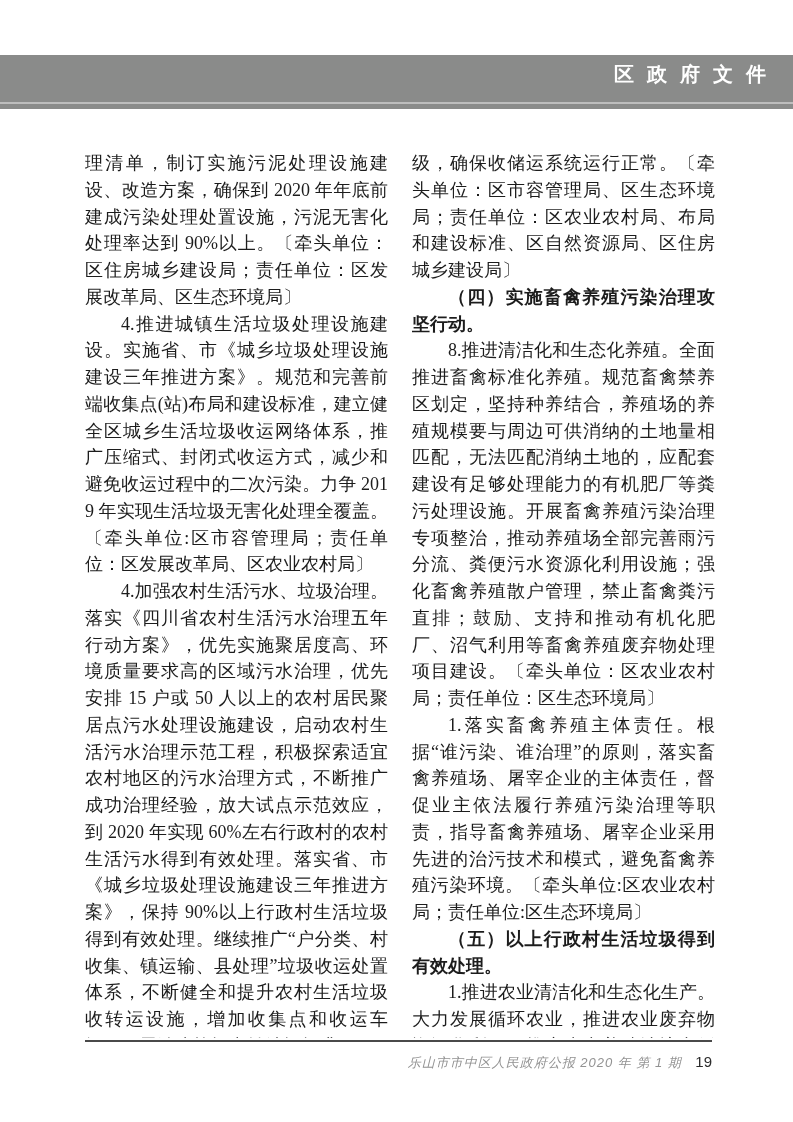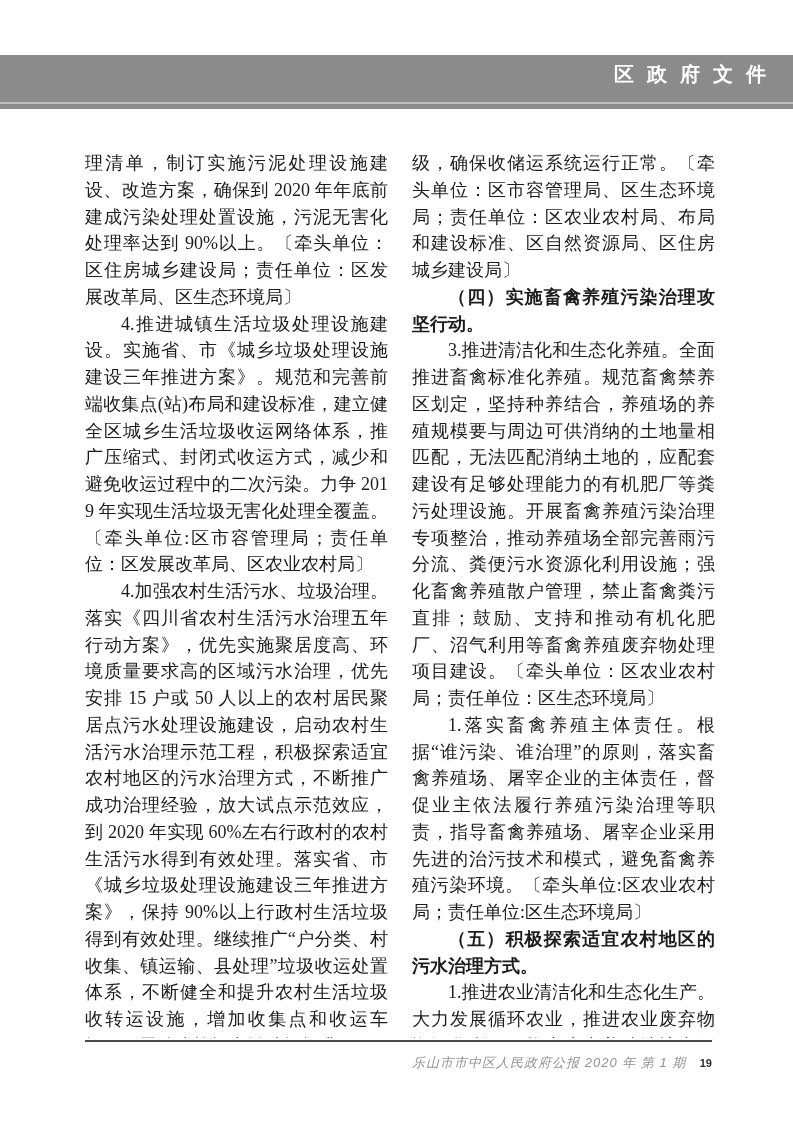--- a/index.html
+++ b/index.html
@@ -76,22 +76,22 @@
     font-family: "Liberation Sans", sans-serif;
     white-space: nowrap;
   }
   .footer-text {
     font-size: 13px;
     color: #929292;
     letter-spacing: 1px;
     font-style: italic;
   }
   .page-number {
-    font-size: 11px;
-    font-weight: bold;
+    font-size: 15px;
+    font-weight: normal;
     color: #2c2c2c;
     margin-left: 9px;
   }
 </style>
 </head>
 <body>
 
 <div class="page">
 
   <div class="banner">
@@ -102,23 +102,23 @@
 
   <div class="content">
     <div class="col">
         <p class="para">理清单，制订实施污泥处理设施建设、改造方案，确保到 2020 年年底前建成污染处理处置设施，污泥无害化处理率达到 90%以上。〔牵头单位：区住房城乡建设局；责任单位：区发展改革局、区生态环境局〕</p>
         <p class="para indent">4.推进城镇生活垃圾处理设施建设。实施省、市《城乡垃圾处理设施建设三年推进方案》。规范和完善前端收集点(站)布局和建设标准，建立健全区城乡生活垃圾收运网络体系，推广压缩式、封闭式收运方式，减少和避免收运过程中的二次污染。力争 2019 年实现生活垃圾无害化处理全覆盖。〔牵头单位:区市容管理局；责任单位：区发展改革局、区农业农村局〕</p>
         <p class="para indent">4.加强农村生活污水、垃圾治理。落实《四川省农村生活污水治理五年行动方案》，优先实施聚居度高、环境质量要求高的区域污水治理，优先安排 15 户或 50 人以上的农村居民聚居点污水处理设施建设，启动农村生活污水治理示范工程，积极探索适宜农村地区的污水治理方式，不断推广成功治理经验，放大试点示范效应，到 2020 年实现 60%左右行政村的农村生活污水得到有效处理。落实省、市《城乡垃圾处理设施建设三年推进方案》，保持 90%以上行政村生活垃圾得到有效处理。继续推广“户分类、村收集、镇运输、县处理”垃圾收运处置体系，不断健全和提升农村生活垃圾收转运设施，增加收集点和收运车辆，开展镇乡垃圾中转站提标升</p>
       </div>
     <div class="col">
         <p class="para">级，确保收储运系统运行正常。〔牵头单位：区市容管理局、区生态环境局；责任单位：区农业农村局、布局和建设标准、区自然资源局、区住房城乡建设局〕</p>
         <p class="para indent bold">（四）实施畜禽养殖污染治理攻坚行动。</p>
-        <p class="para indent">3.推进清洁化和生态化养殖。全面推进畜禽标准化养殖。规范畜禽禁养区划定，坚持种养结合，养殖场的养殖规模要与周边可供消纳的土地量相匹配，无法匹配消纳土地的，应配套建设有足够处理能力的有机肥厂等粪污处理设施。开展畜禽养殖污染治理专项整治，推动养殖场全部完善雨污分流、粪便污水资源化利用设施；强化畜禽养殖散户管理，禁止畜禽粪污直排；鼓励、支持和推动有机化肥厂、沼气利用等畜禽养殖废弃物处理项目建设。〔牵头单位：区农业农村局；责任单位：区生态环境局〕</p>
+        <p class="para indent">8.推进清洁化和生态化养殖。全面推进畜禽标准化养殖。规范畜禽禁养区划定，坚持种养结合，养殖场的养殖规模要与周边可供消纳的土地量相匹配，无法匹配消纳土地的，应配套建设有足够处理能力的有机肥厂等粪污处理设施。开展畜禽养殖污染治理专项整治，推动养殖场全部完善雨污分流、粪便污水资源化利用设施；强化畜禽养殖散户管理，禁止畜禽粪污直排；鼓励、支持和推动有机化肥厂、沼气利用等畜禽养殖废弃物处理项目建设。〔牵头单位：区农业农村局；责任单位：区生态环境局〕</p>
         <p class="para indent">1.落实畜禽养殖主体责任。根据“谁污染、谁治理”的原则，落实畜禽养殖场、屠宰企业的主体责任，督促业主依法履行养殖污染治理等职责，指导畜禽养殖场、屠宰企业采用先进的治污技术和模式，避免畜禽养殖污染环境。〔牵头单位:区农业农村局；责任单位:区生态环境局〕</p>
-        <p class="para indent bold">（五）积极探索适宜农村地区的污水治理方式。</p>
+        <p class="para indent bold">（五）以上行政村生活垃圾得到有效处理。</p>
         <p class="para indent">1.推进农业清洁化和生态化生产。大力发展循环农业，推进农业废弃物资源化利用。推广水产养殖池塘内循环、</p>
       </div>
   </div>
 
   <div class="footer">
     <div class="footer-rule"></div>
     <div class="footer-line">
       <span class="footer-text">乐山市市中区人民政府公报 2020 年  第 1 期</span>
       <span class="page-number">19</span>
     </div>

